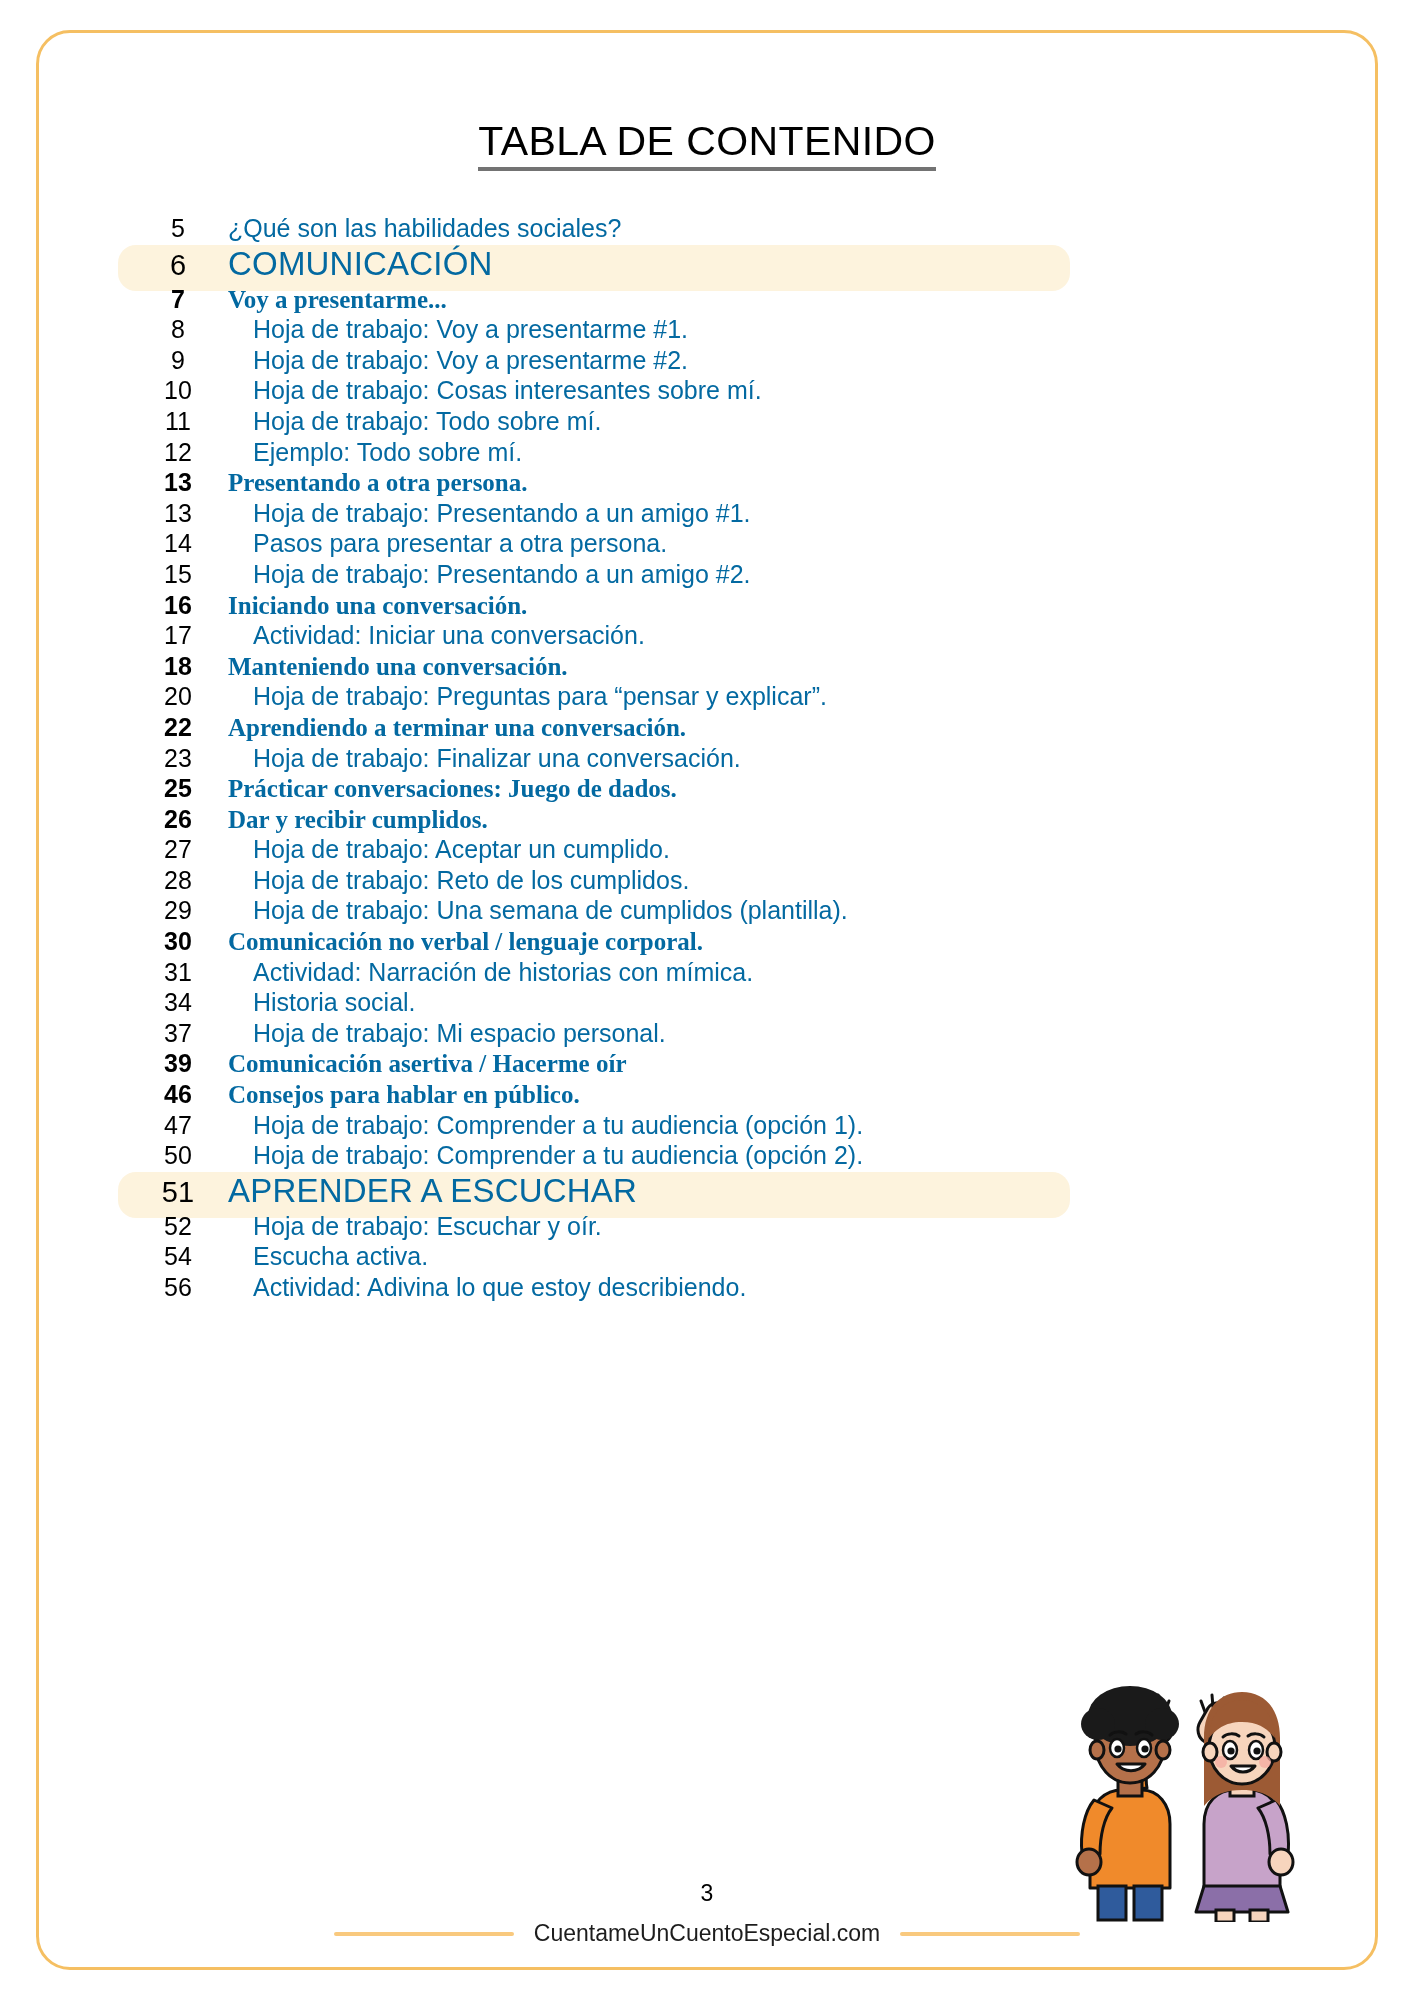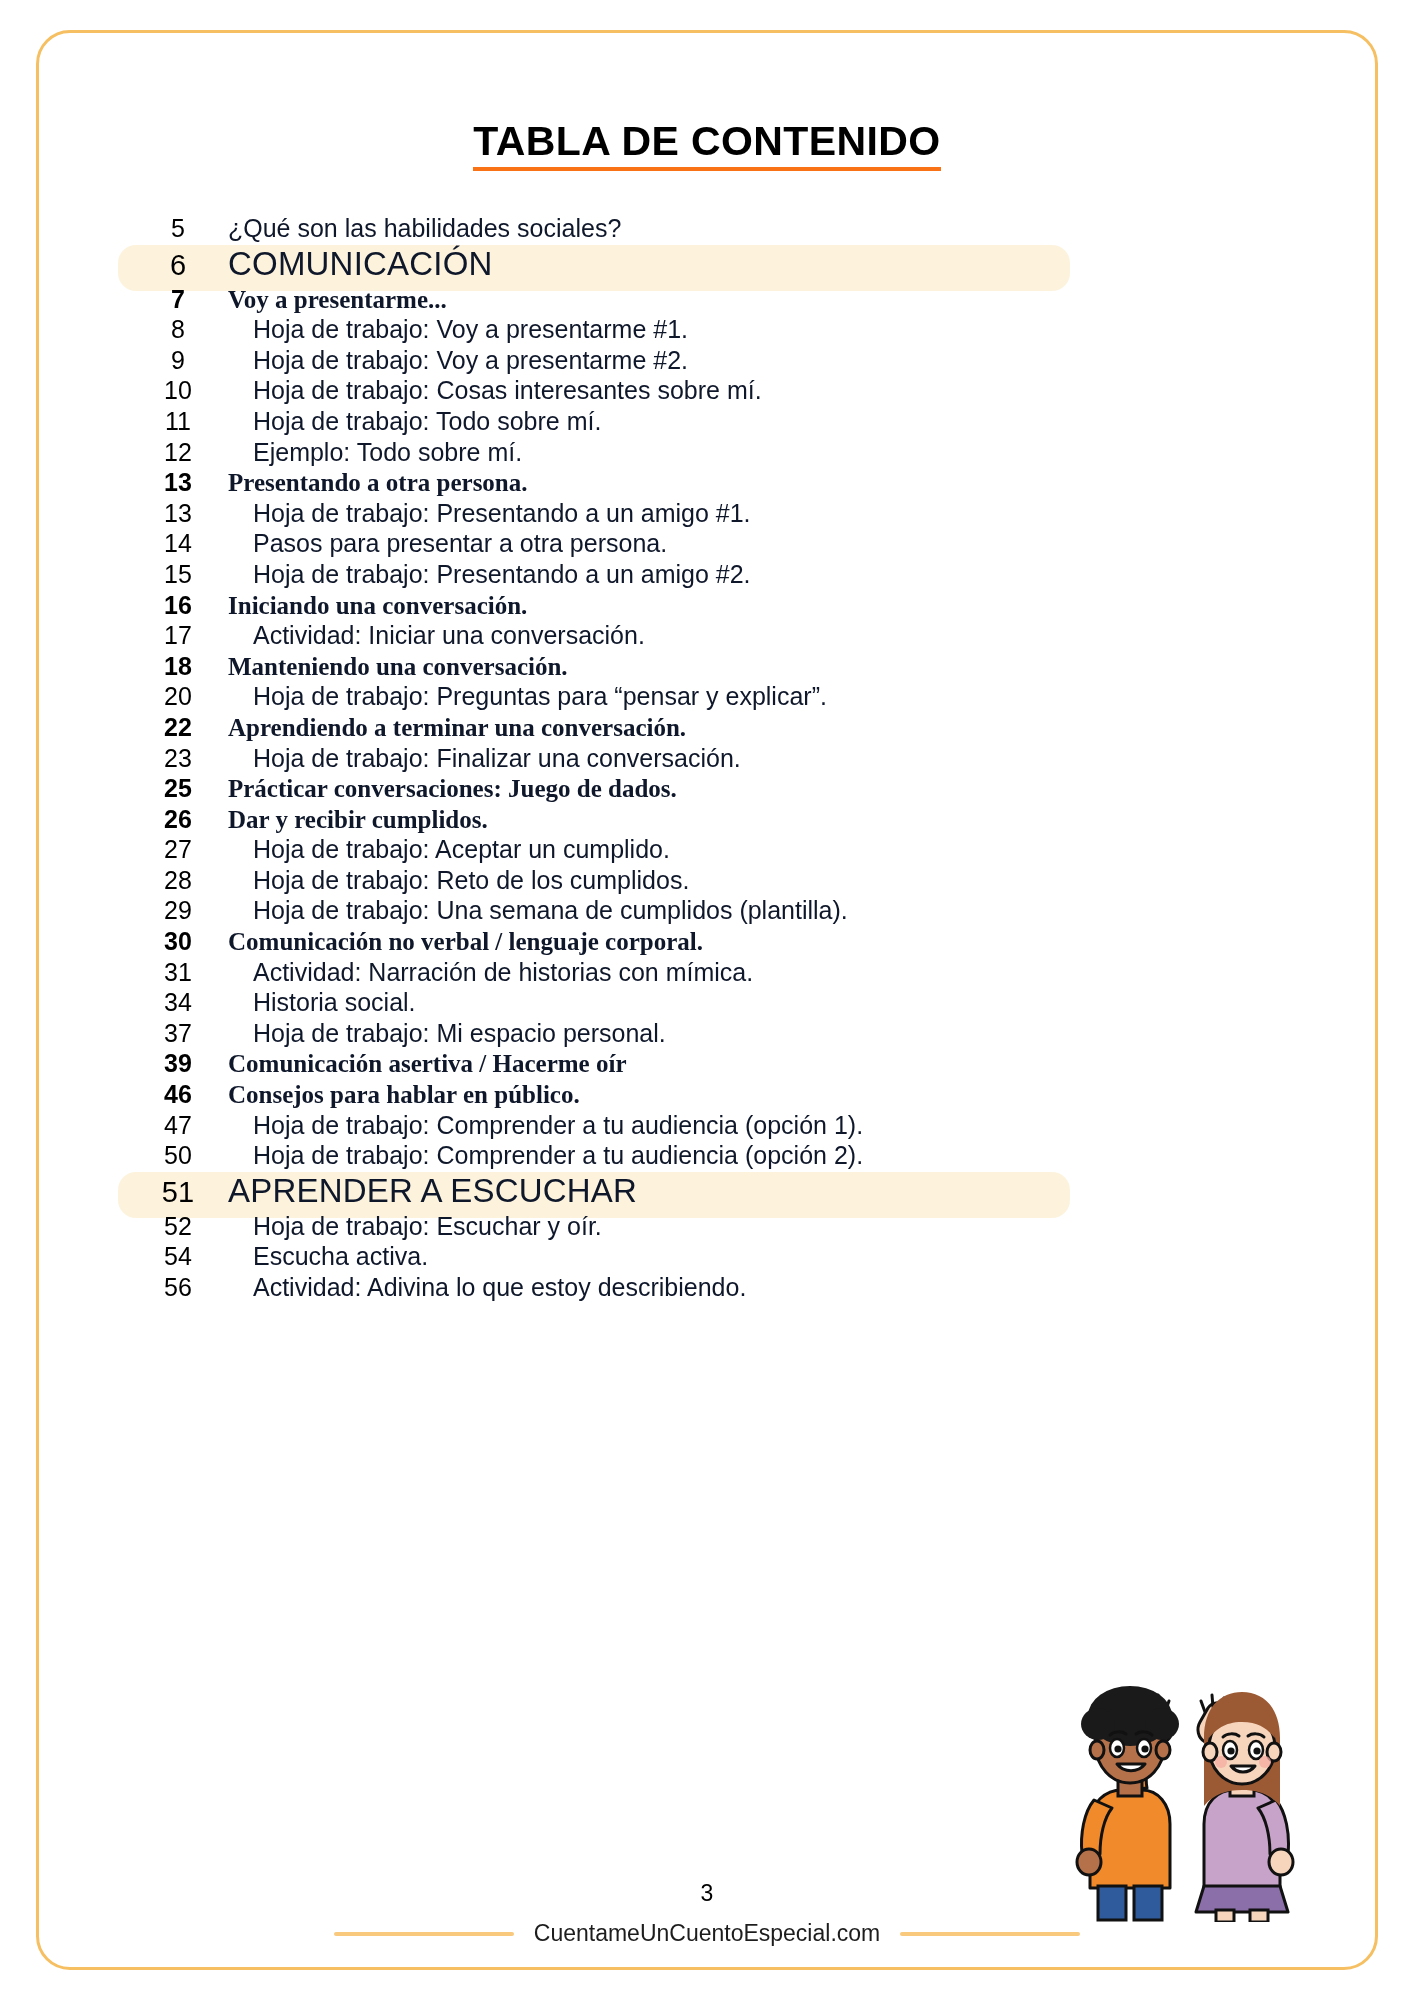--- a/index.html
+++ b/index.html
@@ -34,24 +34,24 @@
   .title-wrap {
     position: absolute;
     top: 92px;
     left: 0;
     width: 100%;
     text-align: center;
   }
   .doc-title {
     display: inline-block;
     font-size: 41px;
-    font-weight: bold;
+    font-weight: normal;
     letter-spacing: 0.4px;
     color: #000000;
-    border-bottom: 4px solid #f97316;
+    border-bottom: 4px solid #737373;
     padding-bottom: 3px;
     line-height: 1.08;
   }
 
   
   .toc {
     position: absolute;
     top: 216px;
     left: 140px;
     width: 1140px;
@@ -79,21 +79,21 @@
     min-width: 76px;
     text-align: center;
     font-size: 25px;
     color: #000;
     line-height: 1;
   }
   .label {
     position: relative;
     z-index: 1;
     font-size: 25px;
-    color: #0f172a;
+    color: #0369a1;
     line-height: 1;
     white-space: nowrap;
   }
 
   
   .lvl-top .num      { font-size: 25px; }
   .lvl-top .label    { font-size: 25px; padding-left: 12px; }
 
   .lvl-section       { height: 40px; }
   .lvl-section .num  { font-size: 29px; }

